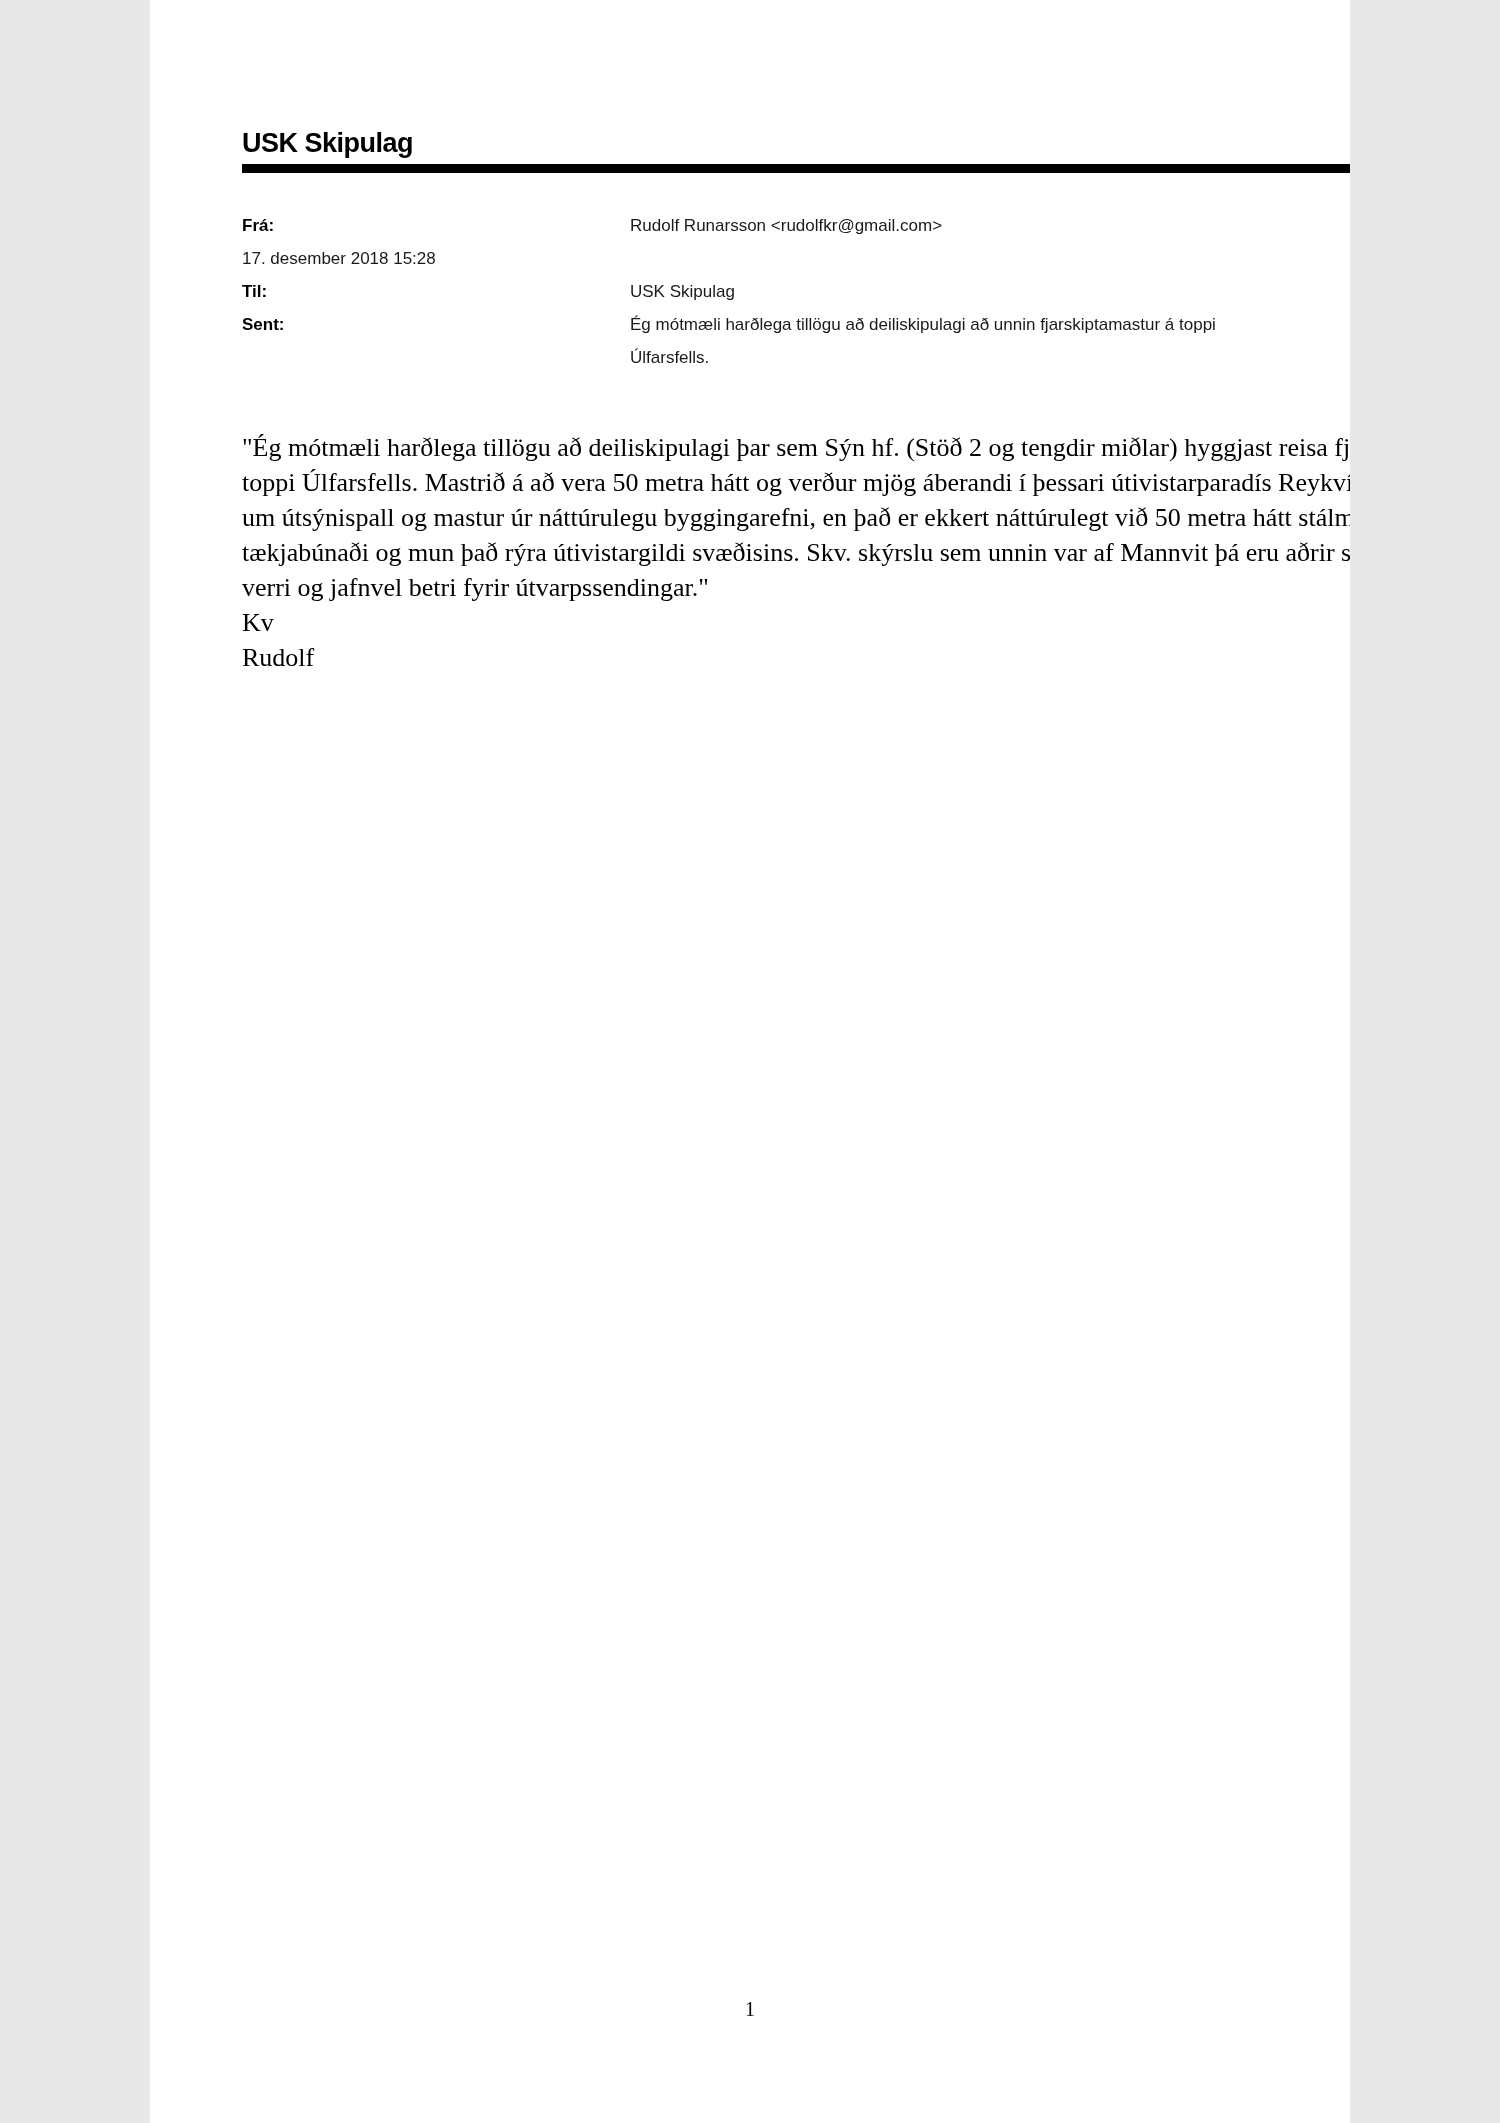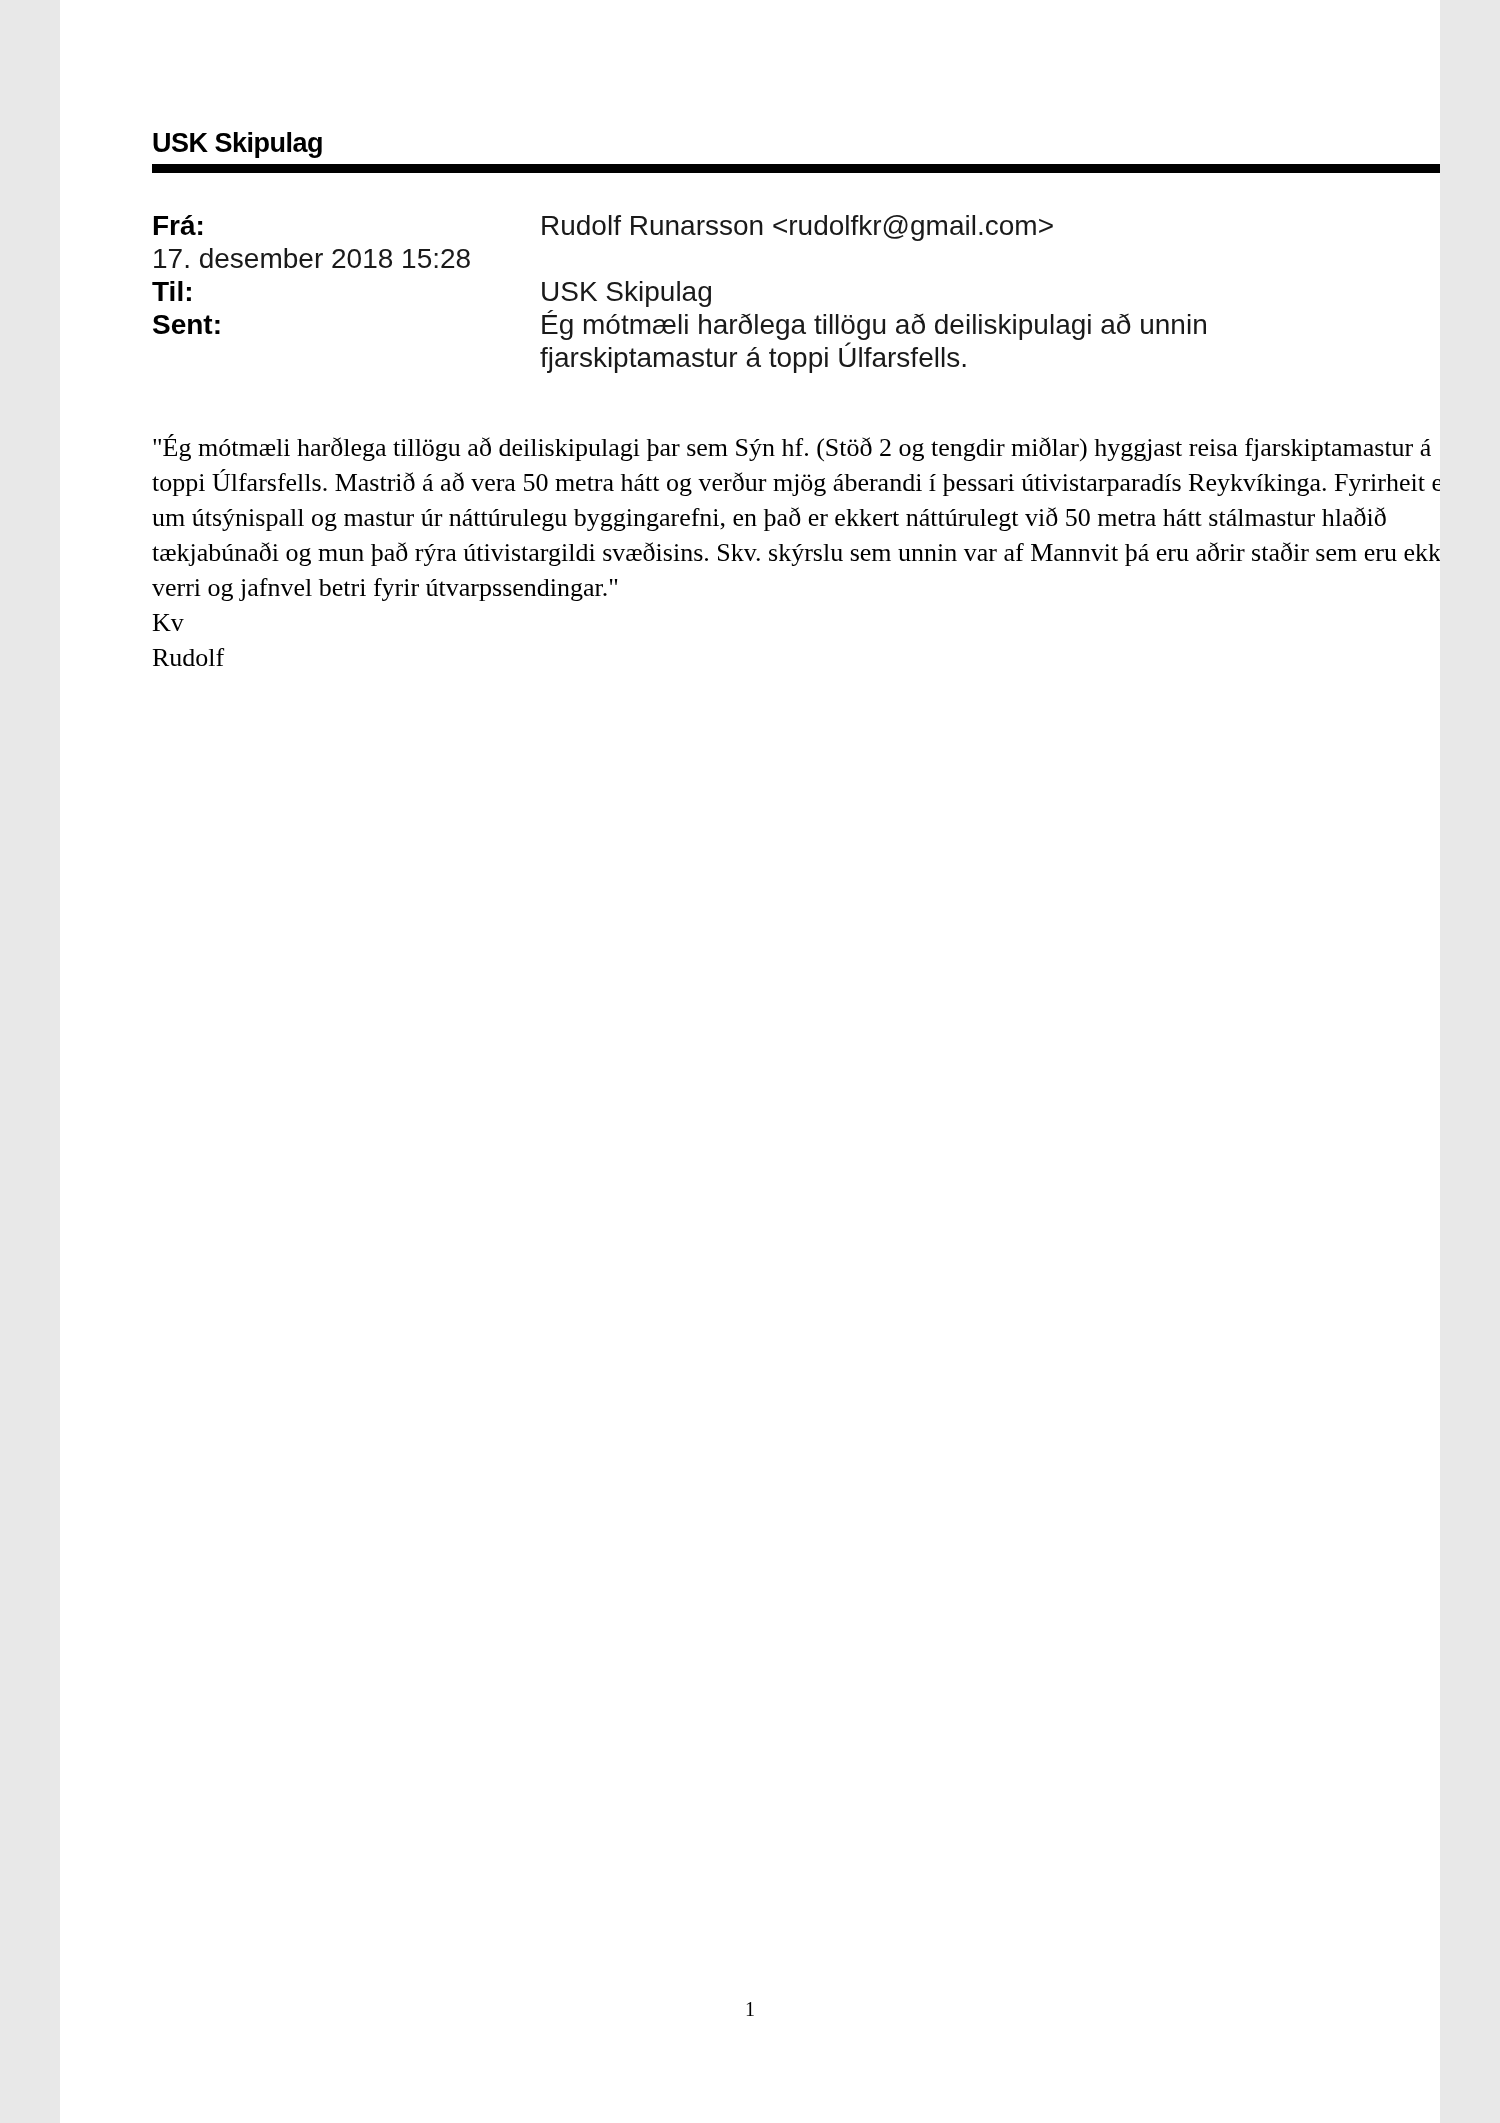--- a/index.html
+++ b/index.html
@@ -1,19 +1,19 @@
 <!DOCTYPE html>
 <html><head>
 <meta charset="utf-8">
 <style>
   * { box-sizing: border-box; }
   html, body { margin: 0; padding: 0; background: #e8e8e8; }
   .page {
     position: relative;
-    width: 1380px;
+    width: 1200px;
     height: 2123px;
     margin: 0 auto;
     background: #ffffff;
     color: #000000;
     padding: 126px 88px 0 92px;
     overflow: hidden;
   }
   .doc-title {
     margin: 0;
     font-family: "Liberation Sans", sans-serif;
@@ -25,21 +25,21 @@
   }
   .title-rule {
     height: 9px;
     width: 1320px;
     background: #000000;
     margin-top: 4px;
   }
   .meta {
     margin-top: 36px;
     font-family: "Liberation Sans", sans-serif;
-    font-size: 28px;
+    font-size: 17px;
     line-height: 33px;
     color: #1a1a1a;
   }
   .meta-row { display: flex; align-items: flex-start; }
   .meta-label {
     width: 388px;
     flex: 0 0 388px;
     font-weight: bold;
     color: #000000;
   }

